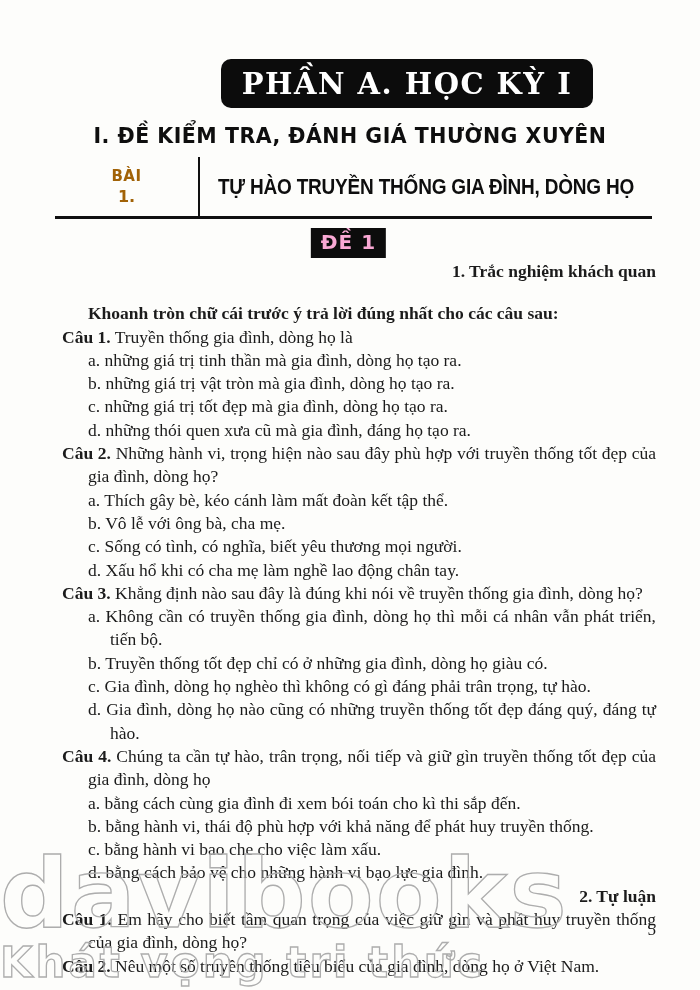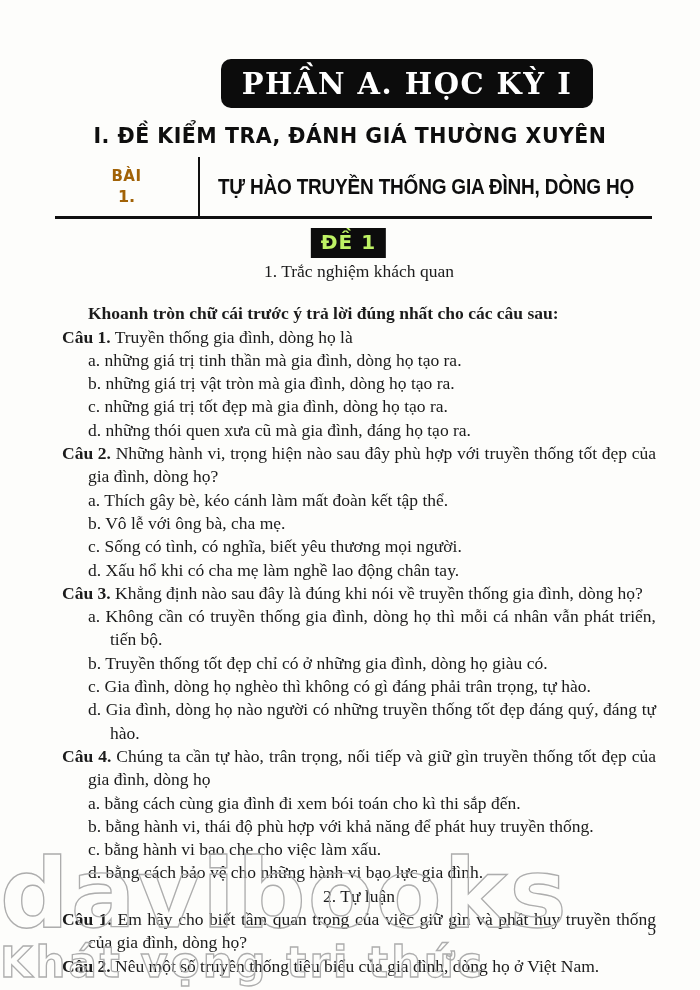--- a/index.html
+++ b/index.html
@@ -74,38 +74,38 @@
     white-space: nowrap;
     transform: scaleY(1.12);
   }
 
   
   .test-badge {
     position: absolute;
     top: 228px; left: 50%;
     transform: translateX(-52%);
     background: #0c0c0c;
-    color: #bef264;
+    color: #f9a8d4;
     font-family: "DejaVu Sans", sans-serif;
     font-weight: bold;
     font-size: 20px;
     padding: 2px 10px 4px 10px;
     letter-spacing: 1px;
   }
 
   
   .doc-body {
     position: absolute;
     left: 62px; top: 260px;
     width: 594px;
     font-size: 17.5px;
     line-height: 23.3px;
     text-align: justify;
   }
-  .part-heading { font-weight: normal; text-align: center; }
+  .part-heading { font-weight: bold; text-align: right; }
   .instruction  { font-weight: bold; padding-left: 26px; text-align: left; margin-top: 19px; }
   .question     { padding-left: 26px; text-indent: -26px; }
   .q-label      { font-weight: bold; }
   .option       { padding-left: 48px; text-indent: -22px; }
 
   
   .watermark {
     position: absolute;
     left: 0; top: 848px; width: 100%;
     text-align: left;
@@ -179,21 +179,21 @@
   <p class="option">c. Sống có tình, có nghĩa, biết yêu thương mọi người.</p>
   <p class="option">d. Xấu hổ khi có cha mẹ làm nghề lao động chân tay.</p>
 
   <p class="question">
     <span class="q-label">Câu 3.</span>
     <span>Khẳng định nào sau đây là đúng khi nói về truyền thống gia đình, dòng họ?</span>
   </p>
   <p class="option">a. Không cần có truyền thống gia đình, dòng họ thì mỗi cá nhân vẫn phát triển, tiến bộ.</p>
   <p class="option">b. Truyền thống tốt đẹp chỉ có ở những gia đình, dòng họ giàu có.</p>
   <p class="option">c. Gia đình, dòng họ nghèo thì không có gì đáng phải trân trọng, tự hào.</p>
-  <p class="option">d. Gia đình, dòng họ nào người có những truyền thống tốt đẹp đáng quý, đáng tự hào.</p>
+  <p class="option">d. Gia đình, dòng họ nào cũng có những truyền thống tốt đẹp đáng quý, đáng tự hào.</p>
 
   <p class="question">
     <span class="q-label">Câu 4.</span>
     <span>Chúng ta cần tự hào, trân trọng, nối tiếp và giữ gìn truyền thống tốt đẹp của gia đình, dòng họ</span>
   </p>
   <p class="option">a. bằng cách cùng gia đình đi xem bói toán cho kì thi sắp đến.</p>
   <p class="option">b. bằng hành vi, thái độ phù hợp với khả năng để phát huy truyền thống.</p>
   <p class="option">c. bằng hành vi bao che cho việc làm xấu.</p>
   <p class="option">d. bằng cách bảo vệ cho những hành vi bạo lực gia đình.</p>
 

